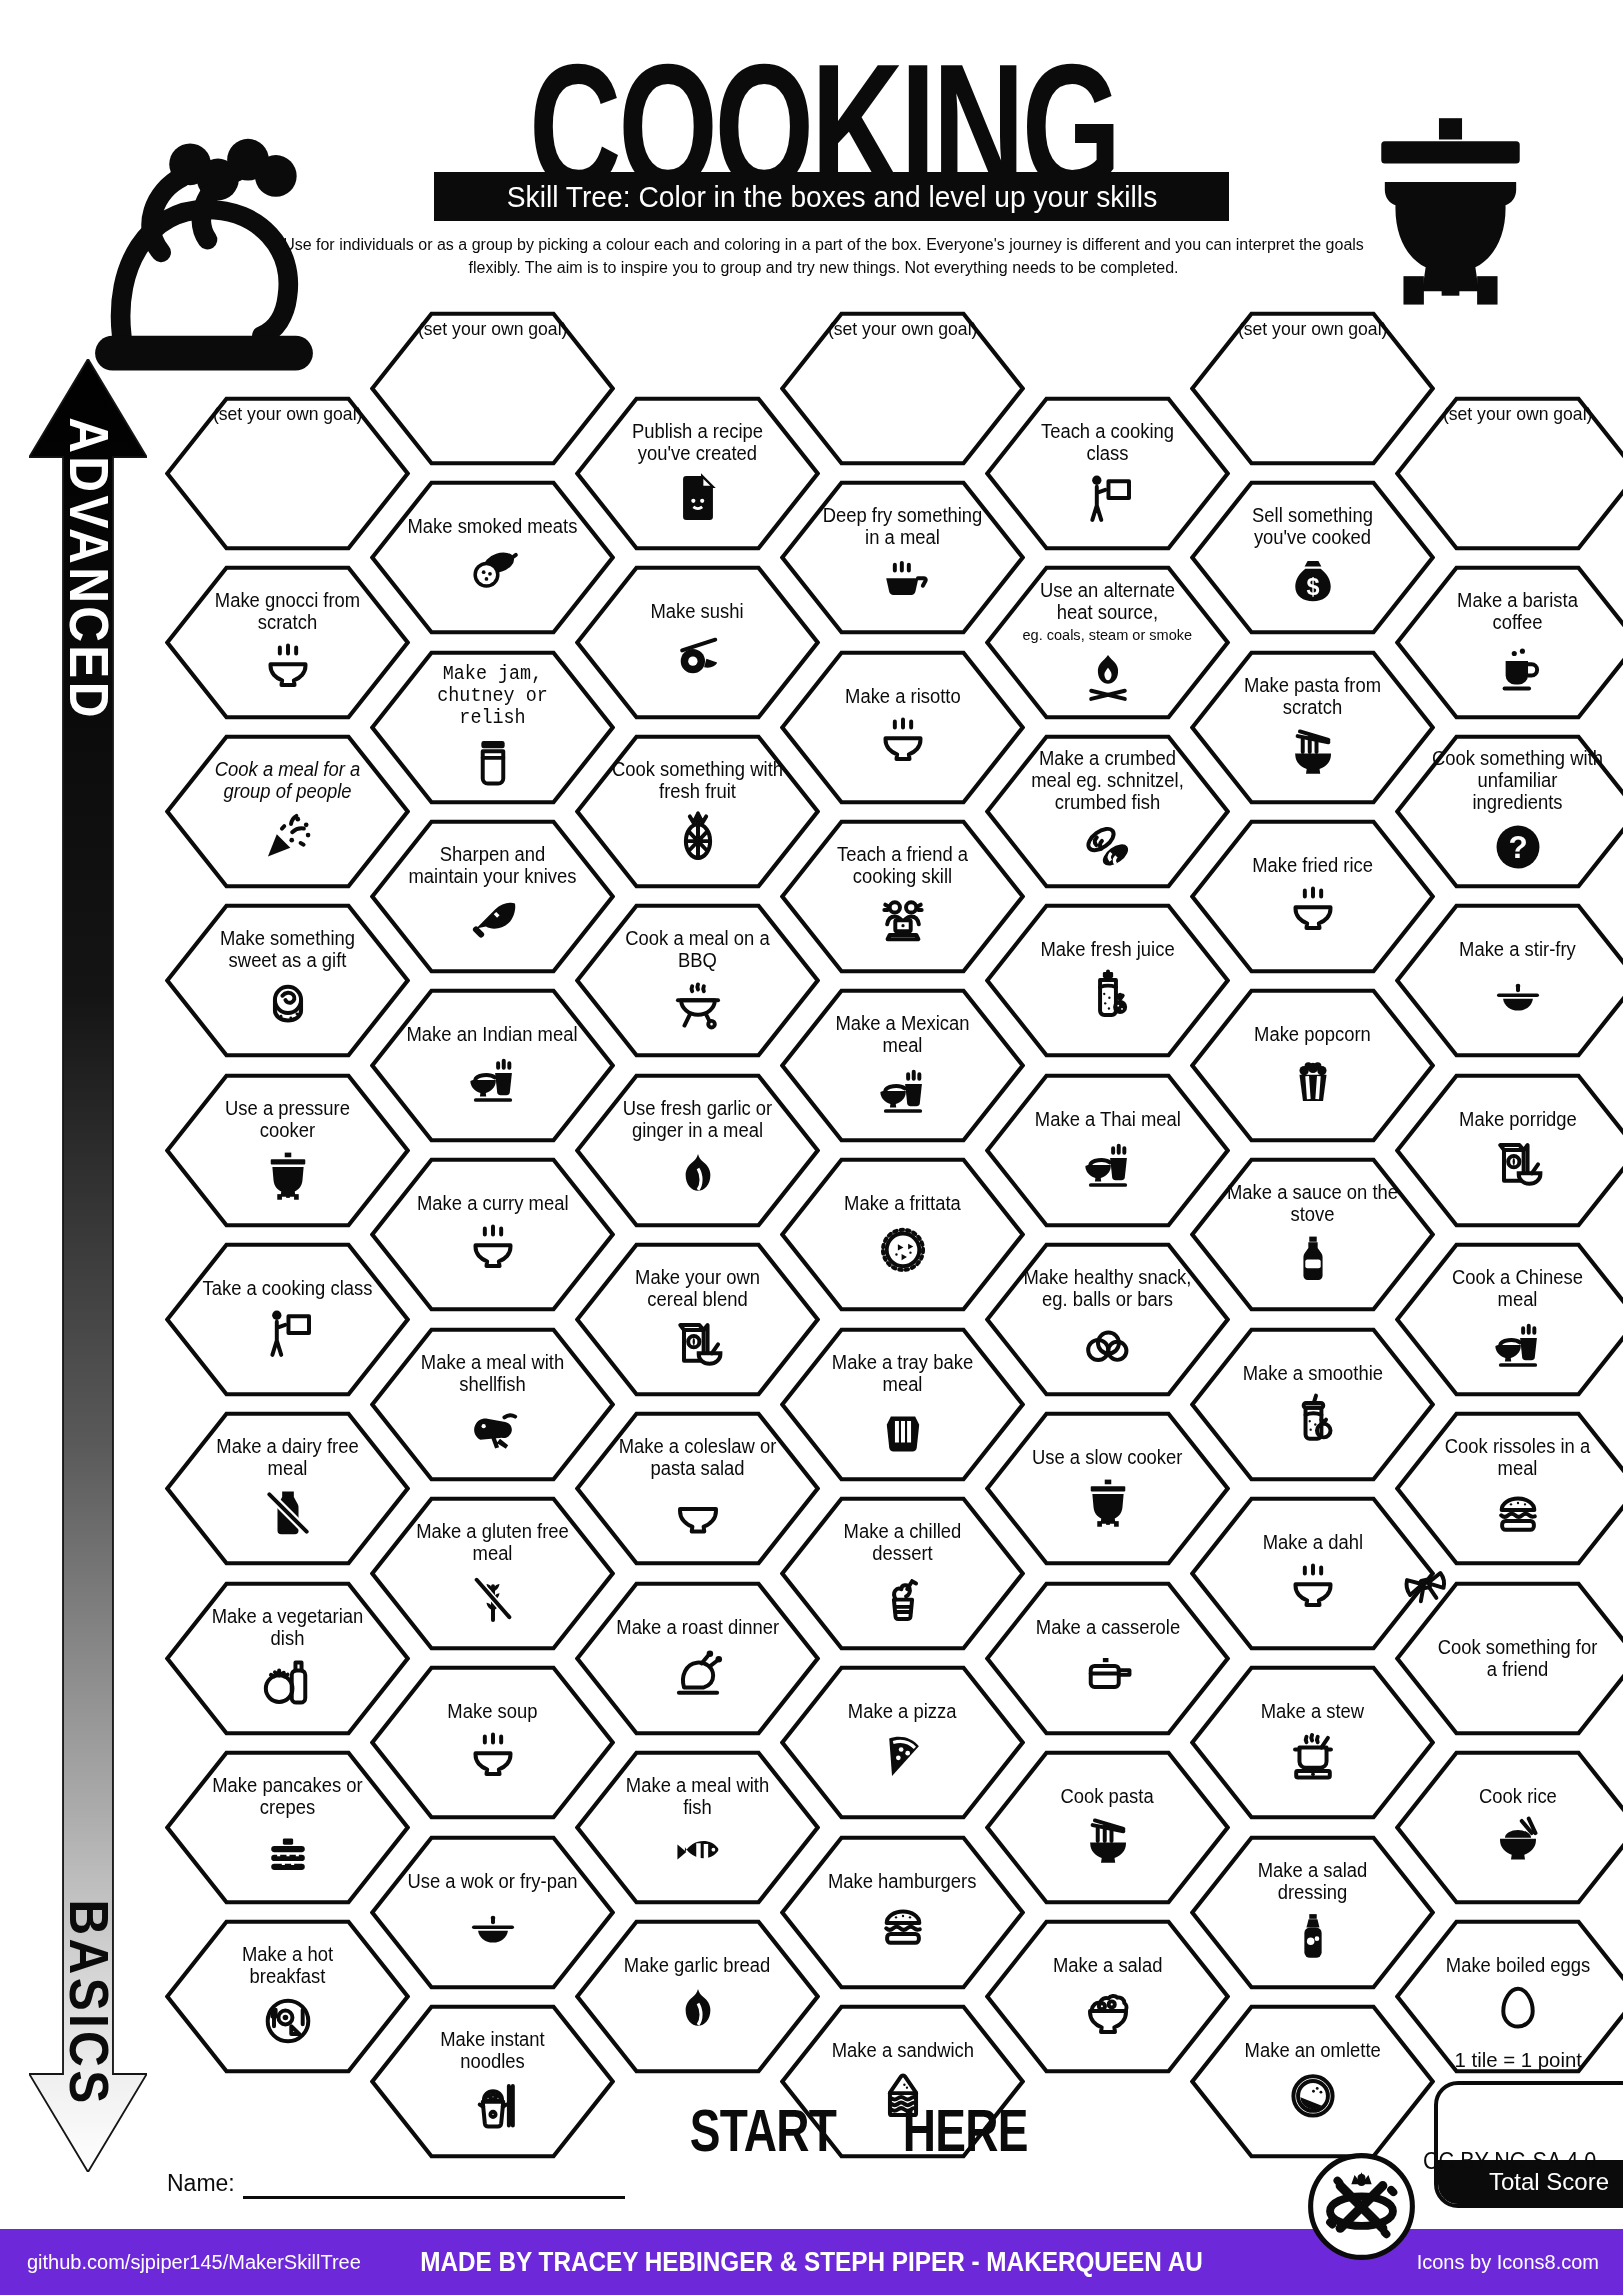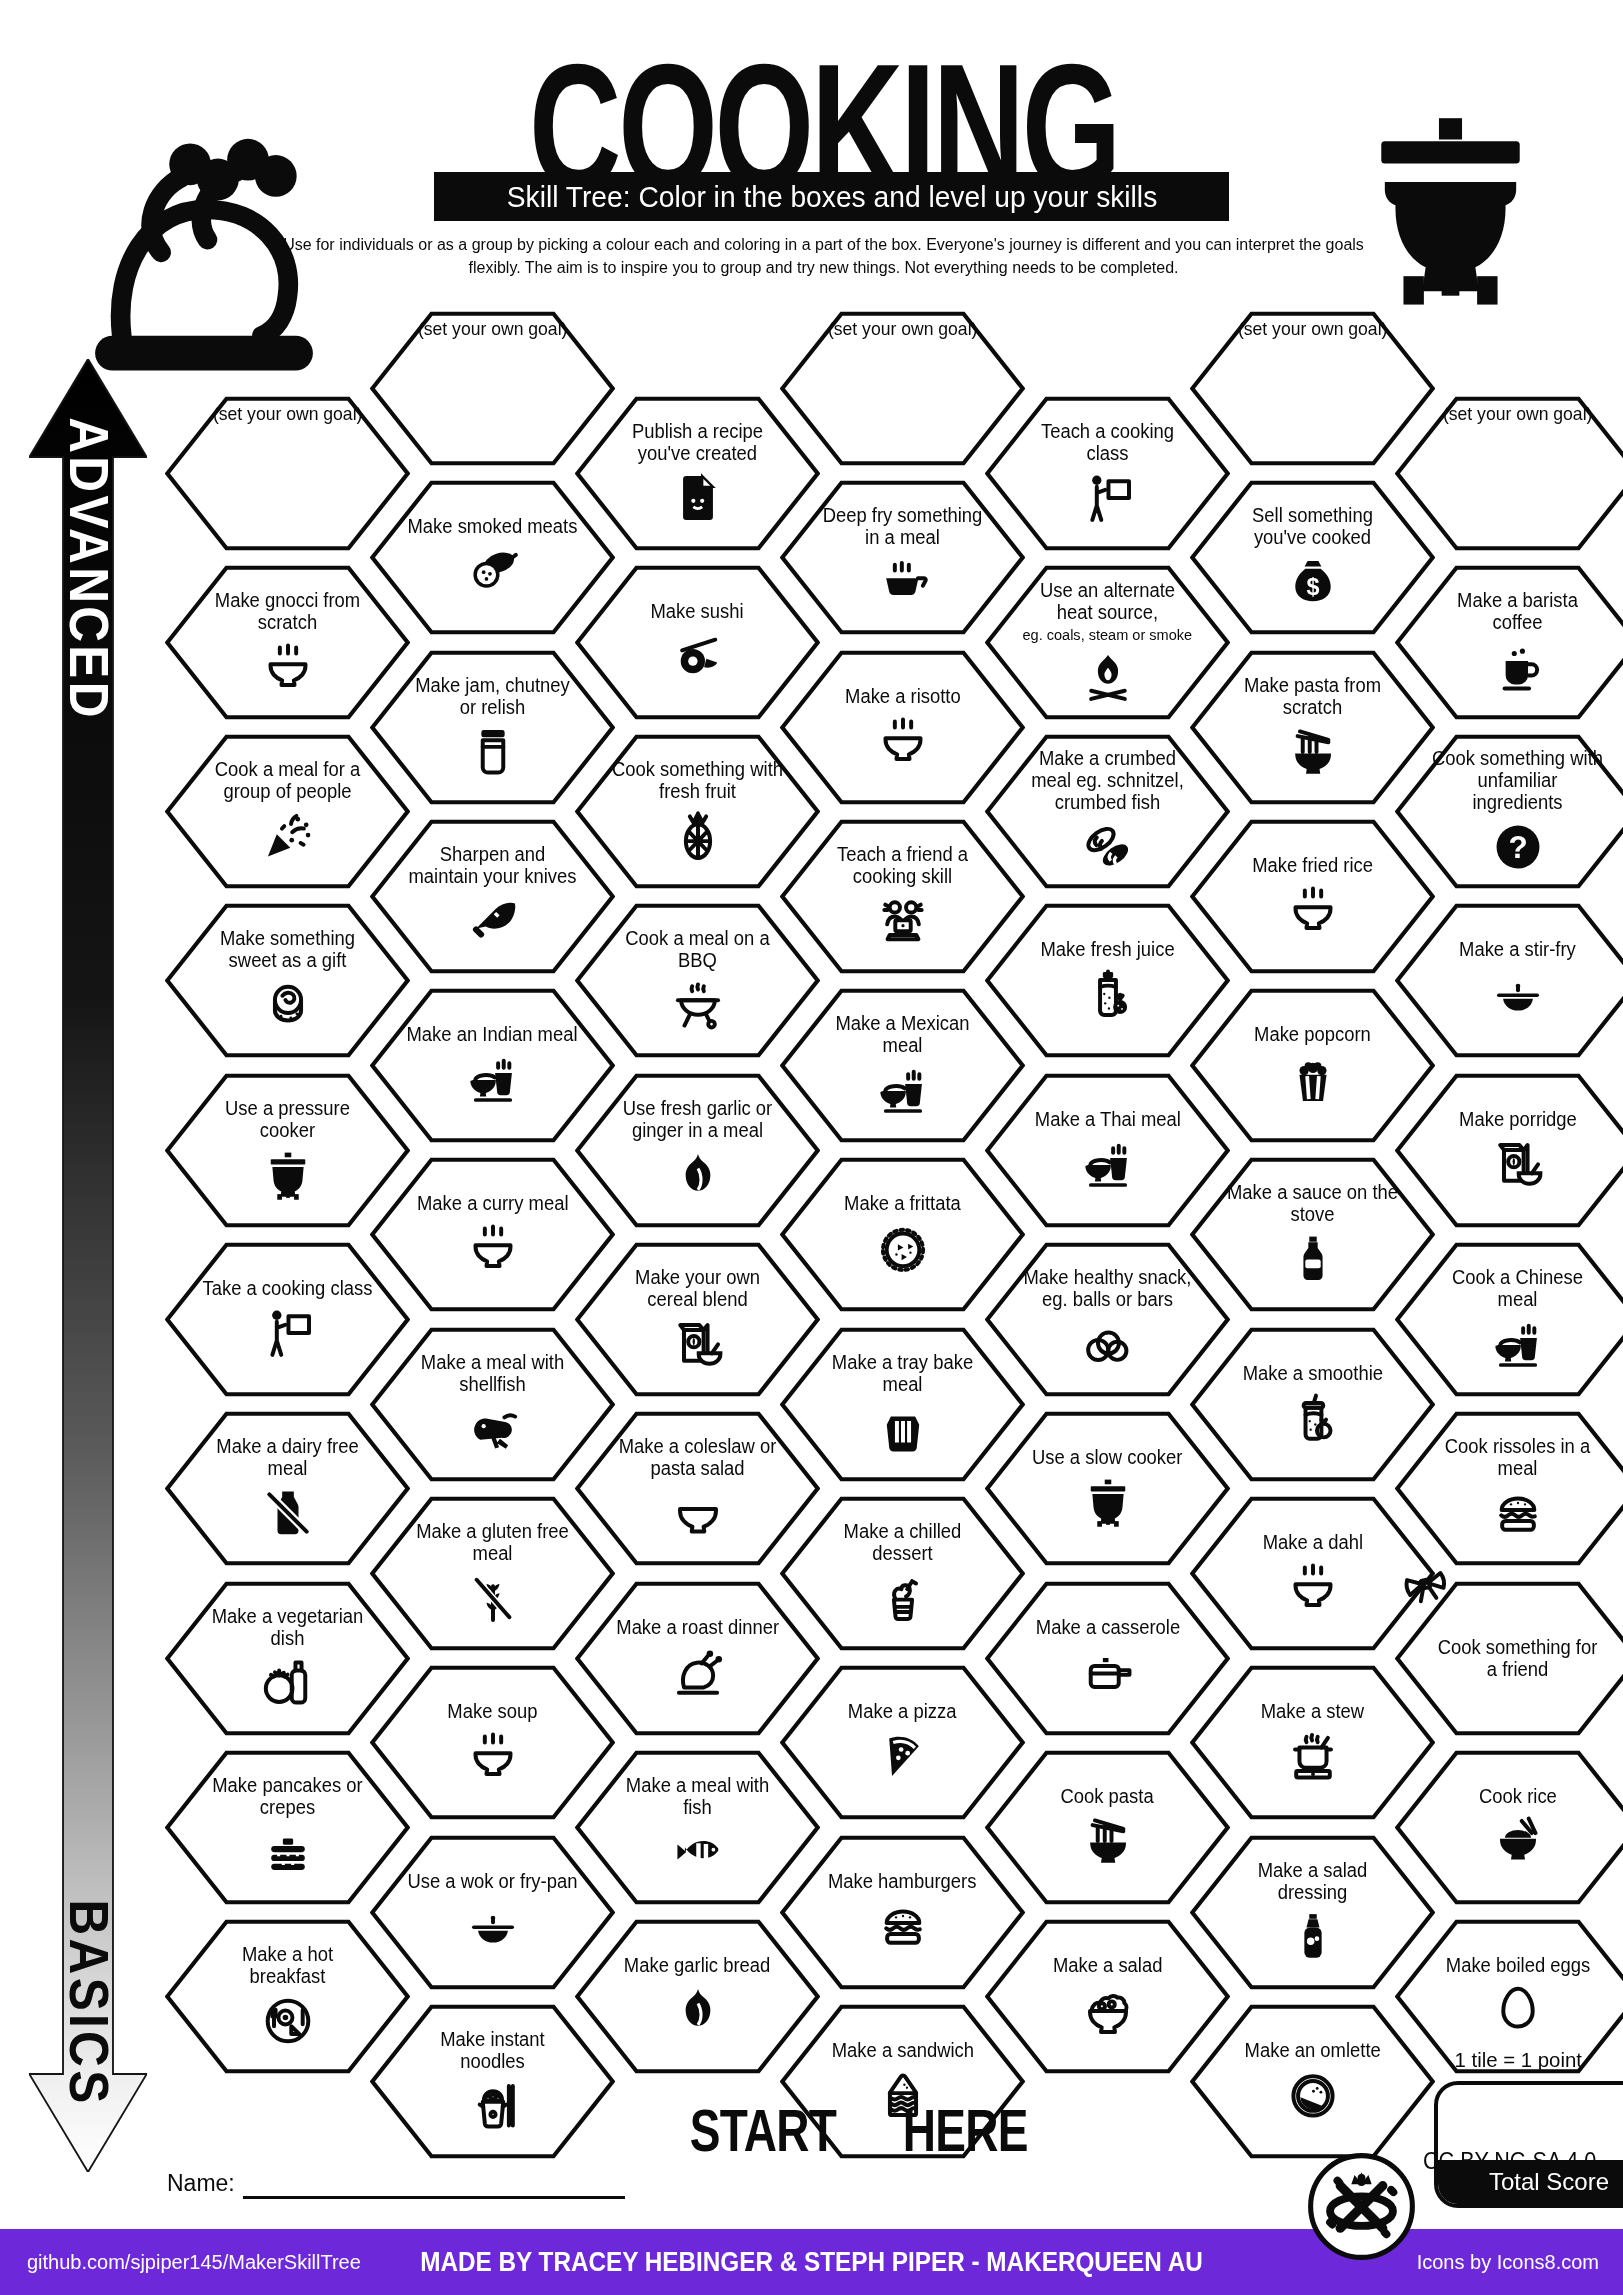--- a/index.html
+++ b/index.html
@@ -120,21 +120,21 @@
       </svg>
       <div class="content">
         <div class="hex-label">Make gnocci from scratch</div>
 
         <div class="hex-icon" style="display: block;"><svg viewBox="0 0 24 24">
               <path class="s" stroke-width="2" d="M8.5 3.6v2.6M12 2.8v3.4M15.5 3.6v2.6"></path>
               <path class="s" stroke-width="2" d="M4.5 10.8h15v.7c0 3-2.2 5.3-5 6.2l.3 2H9.2l.3-2c-2.8-.9-5-3.2-5-6.2z"></path>
             </svg></div>
       </div>
     </div>
-      <div class="hex" title="Cook a meal for a group of people" style="left: 141px; top: 734px;">
+      <div class="hex" title="Cook a meal for a group of people" style="left: 141px; top: 734px; font-style: italic;">
       <svg class="bg" viewBox="0 0 530 336" preserveAspectRatio="none">
         <polygon points="5,168 133,6 397,6 525,168 397,330 133,330" fill="#ffffff" stroke="#0b0b0b" stroke-width="9"></polygon>
       </svg>
       <div class="content">
         <div class="hex-label">Cook a meal for a group of people</div>
 
         <div class="hex-icon" style="display: block;"><svg viewBox="0 0 24 24">
               <path class="f" d="M3.4 20.8l3.8-9.6 5.8 5.8z"></path>
               <path class="s" d="M13.8 10.4c1.4-1.3 3.3-1.9 5-1.6M13.3 6.9c.2-1.5 1-2.8 2.3-3.5"></path>
               <circle class="f" cx="16.2" cy="4.8" r="1"></circle>
@@ -274,21 +274,21 @@
               <ellipse class="f" cx="14.6" cy="8.4" rx="6.6" ry="4" transform="rotate(-18 14.6 8.4)"></ellipse>
               <circle class="f" cx="9.2" cy="13.6" r="5.6"></circle>
               <circle cx="9.2" cy="13.6" r="4.1" fill="#fff"></circle>
               <circle class="f" cx="8" cy="12.5" r=".8"></circle>
               <circle class="f" cx="10.7" cy="13.2" r=".8"></circle>
               <circle class="f" cx="9.2" cy="15.4" r=".8"></circle>
               <path class="s" d="M20.6 6l1.2-.9"></path>
             </svg></div>
       </div>
     </div>
-      <div class="hex" title="Make jam, chutney or relish" style="left: 346px; top: 650px;">
+      <div class="hex" title="Make jam, chutney or relish" style="left: 346px; top: 650px; font-family: Liberation Mono, monospace;">
       <svg class="bg" viewBox="0 0 530 336" preserveAspectRatio="none">
         <polygon points="5,168 133,6 397,6 525,168 397,330 133,330" fill="#ffffff" stroke="#0b0b0b" stroke-width="9"></polygon>
       </svg>
       <div class="content">
         <div class="hex-label">Make jam, chutney or relish</div>
 
         <div class="hex-icon" style="display: block;"><svg viewBox="0 0 24 24">
               <rect class="f" x="7" y="2.6" width="10" height="3.1" rx="1"></rect>
               <path class="s" stroke-width="1.9" d="M7.6 7h8.8v11.6a2.2 2.2 0 0 1-2.2 2.2H9.8a2.2 2.2 0 0 1-2.2-2.2z"></path>
               <path class="s" d="M7.6 9.8h8.8"></path>

